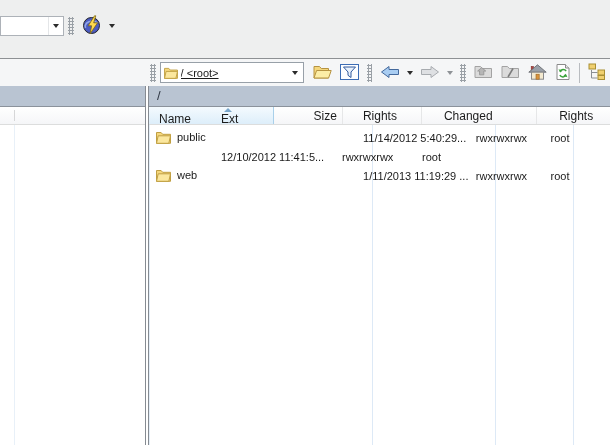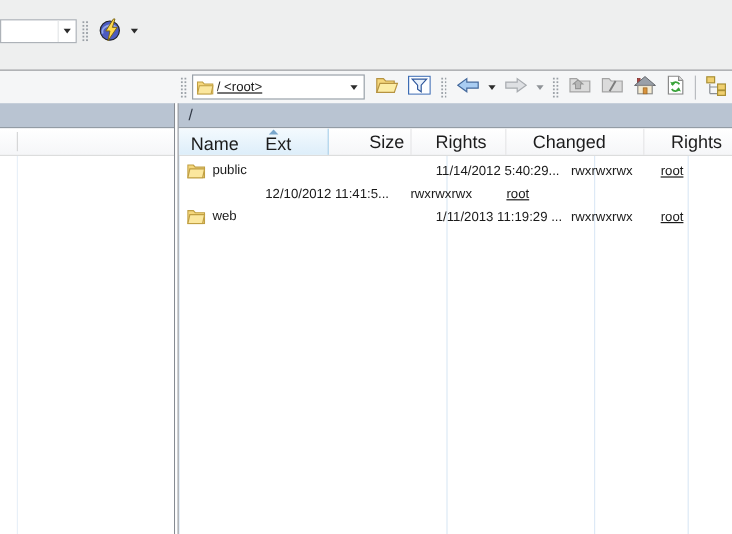--- a/index.html
+++ b/index.html
@@ -34,42 +34,42 @@
   
   .panels { flex:1; display:flex; min-height:0; }
   .panel { display:flex; flex-direction:column; min-width:0; }
   .panel-left { width:146px; flex:0 0 auto; border-right:1px solid #868b92; }
   .panel-gap { width:2px; flex:0 0 auto; background:#fff; }
   .panel-right { flex:1; border-left:1px solid #868b92; }
   .path-band { height:21px; background:#b9c4d2; border-bottom:1px solid #8b929b; font-size:13px; color:#2e3643; padding:2px 0 0 8px; flex:0 0 auto; }
   .list-frame { flex:1; background:#fff; position:relative; display:flex; flex-direction:column; min-height:0; overflow:hidden; }
 
   
-  .hdr { height:23px; flex:0 0 auto; display:flex; background:linear-gradient(#ffffff,#f5f6f8); border-bottom:1px solid #dcdddd; position:relative; font-size:15px; color:#1c1c1c;gap:16px; }
+  .hdr { height:18px; flex:0 0 auto; display:flex; background:linear-gradient(#ffffff,#f5f6f8); border-bottom:1px solid #dcdddd; position:relative; font-size:12px; color:#1c1c1c;gap:16px; }
   .hc { border-right:1px solid #e6e7e8; position:relative; display:flex; align-items:center; }
   .hc-name { width:157px; background:linear-gradient(#f4fafe,#ddeefa); border-right:1px solid #a9d0ea; }
   .hc-name .lbl-name { position:absolute; left:10px; top:5px; }
   .hc-name .lbl-ext { position:absolute; left:72px; top:5px; }
   .sort-tri { position:absolute; left:75px; top:1px; width:0; height:0; border-left:4px solid transparent; border-right:4px solid transparent; border-bottom:4px solid #7aa7cc; }
   .hc-size { width:65px; justify-content:flex-end; padding-right:5px; }
   .hc-changed { width:123px; padding-left:6px; }
   .hc-rights { width:78px; padding-left:4px; }
   .hc-owner { width:70px; padding-left:6px; border-right:none; }
   .lhdr-div { position:absolute; left:14px; top:3px; bottom:3px; width:1px; background:#d6d7d8; }
 
   
   .rows-area { flex:1; position:relative; padding-top:3px; }
   .vline { position:absolute; top:0; bottom:0; width:1px; background:#dde9f6; }
   .frow { height:19px; display:flex; align-items:center; position:relative; font-size:11px; }
   .c-name { width:157px; display:flex; align-items:flex-start; padding-left:6px; overflow:hidden; white-space:nowrap; }
   .c-name svg { flex:0 0 auto; margin-right:6px; }
   .c-size { width:65px; text-align:right; padding-right:5px; }
   .c-changed { width:123px; padding-left:6px; overflow:hidden; white-space:nowrap; }
   .c-rights { width:78px; padding-left:4px; overflow:hidden; white-space:nowrap; }
-  .c-owner { width:70px; padding-left:6px; overflow:hidden; white-space:nowrap;text-decoration:underline; }
+  .c-owner { width:70px; padding-left:6px; overflow:hidden; white-space:nowrap; }
   .lbody-line { position:absolute; left:14px; top:0; bottom:0; width:1px; background:#e8f0f8; }
   .list-frame.remote .rows-area { border-left:1px solid #e4eef8; }
 </style>
 </head>
 <body>
 
 <div class="screen">
 
   <div class="row1">
     <div class="session-combo">

